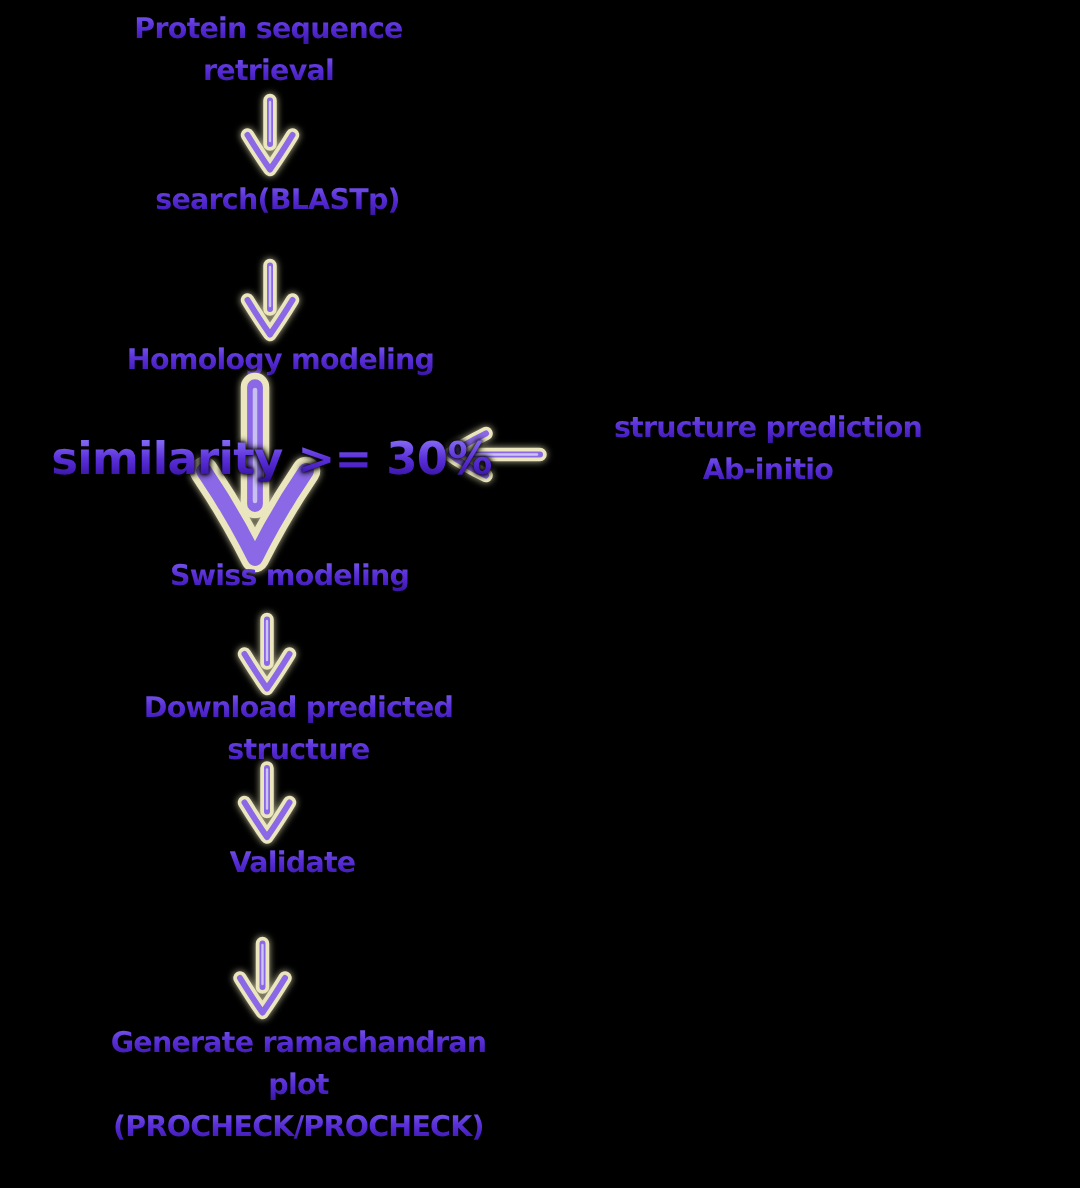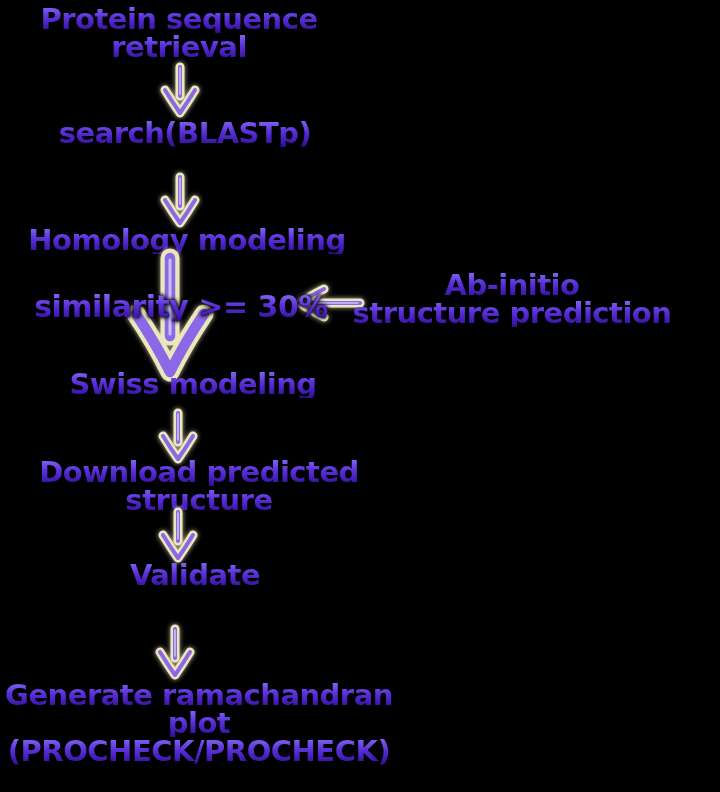--- a/index.html
+++ b/index.html
@@ -9,21 +9,21 @@
     background:#000000;
     overflow:hidden;
     font-family:"DejaVu Sans",sans-serif;
   }
   .node{
     position:absolute;
     transform:translateX(-50%);
     text-align:center;
     white-space:nowrap;
     font-weight:bold;
-    font-size:29px;
+    font-size:19px;
     line-height:28px;
     letter-spacing:-0.5px;
   }
   .node .ln{display:block;color:#5530d0;}
   @supports (-webkit-background-clip: text) {
     .node .ln{
       background-image:linear-gradient(180deg,#8164f2 6%,#5a30d8 45%,#5026cc 60%,#2f0e92 100%);
       -webkit-background-clip:text;
       background-clip:text;
       -webkit-text-fill-color:transparent;
@@ -95,22 +95,22 @@
 
   <svg class="arrow" style="left:292px;top:283px;" width="76" height="40" viewBox="0 0 76 40">
     <g>
       <path class="s-out" d="M68 20 H20 M32 6 Q16 14 8 20 Q16 26 32 34"></path>
       <path class="s-fill" d="M68 20 H20 M32 6 Q16 14 8 20 Q16 26 32 34"></path>
       <path class="s-hi" d="M66 20 H22"></path>
     </g>
   </svg>
 
   <div class="node" style="left:512px;top:271px;">
+    <span class="ln">structure prediction</span>
     <span class="ln">Ab-initio</span>
-    <span class="ln">structure prediction</span>
   </div>
 
   <div class="node" style="left:193px;top:370px;">
     <span class="ln">Swiss modeling</span>
   </div>
 
   <svg class="arrow" style="left:154px;top:408px;" width="48" height="58" viewBox="0 0 48 58">
     <g>
       <path class="s-out" d="M24 5 V34 M9 28 Q17 41 24 51 Q31 41 39 28"></path>
       <path class="s-fill" d="M24 5 V34 M9 28 Q17 41 24 51 Q31 41 39 28"></path>

